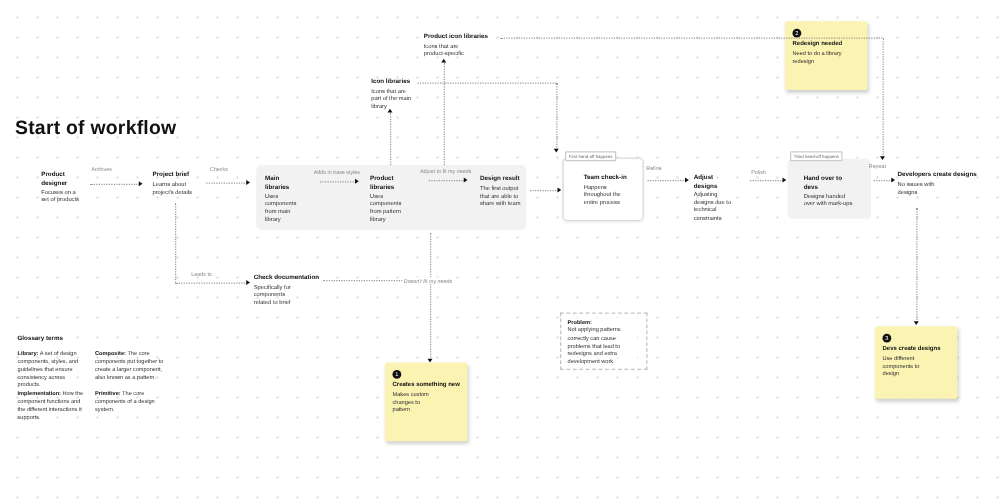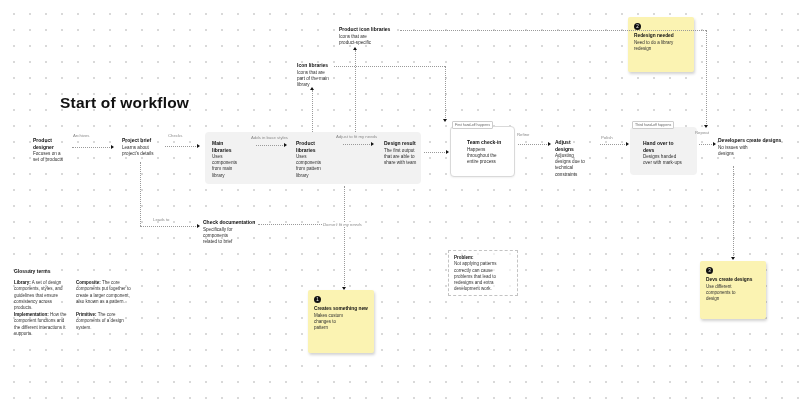--- a/index.html
+++ b/index.html
@@ -3,21 +3,21 @@
 <meta charset="utf-8">
 <style>
   html,body{margin:0;padding:0;background:#fff;}
   #canvas{
     position:relative;width:800px;height:400px;overflow:hidden;
     font-family:"Liberation Sans",sans-serif;color:#111;
     background-color:#ffffff;
     background-image:radial-gradient(circle,#d9d9d9 0.8px,transparent 1px);
     background-size:16px 16px;background-position:6px 6px;
   }
-  .page-title{position:absolute;left:12px;top:94px;font-size:15.5px;font-weight:bold;letter-spacing:.2px;color:#111;margin-left:48px;}
+  .page-title{position:absolute;left:12px;top:94px;font-size:15.5px;font-weight:bold;letter-spacing:.2px;color:#111;}
   .node{position:absolute;}
   .node-title{font-weight:bold;font-size:5px;line-height:1.3;color:#111;}
   .node-desc{font-size:4.6px;line-height:1.35;color:#2e2e2e;margin-top:1px;}
   .panel{position:absolute;background:#f2f2f2;border-radius:4px;}
   .wbox{position:absolute;background:#fff;border:1px solid #d9d9d9;border-radius:4px;box-shadow:0 1px 2px rgba(0,0,0,.06);box-sizing:border-box;}
   .gbox{position:absolute;background:#f2f2f2;border-radius:4px;box-sizing:border-box;}
   .tag{position:absolute;font-size:3.5px;color:#666;background:#fff;border:0.5px solid #cccccc;border-radius:1px;padding:1px 2px;white-space:nowrap;z-index:3;}
   .edge-label{position:absolute;font-size:4.3px;color:#8a8a8a;white-space:nowrap;z-index:2;}
   .edge-label.it{font-style:italic;background:#fff;padding:0 1px;}
   .hline{position:absolute;height:0;border-top:1px dotted #9a9a9a;}

